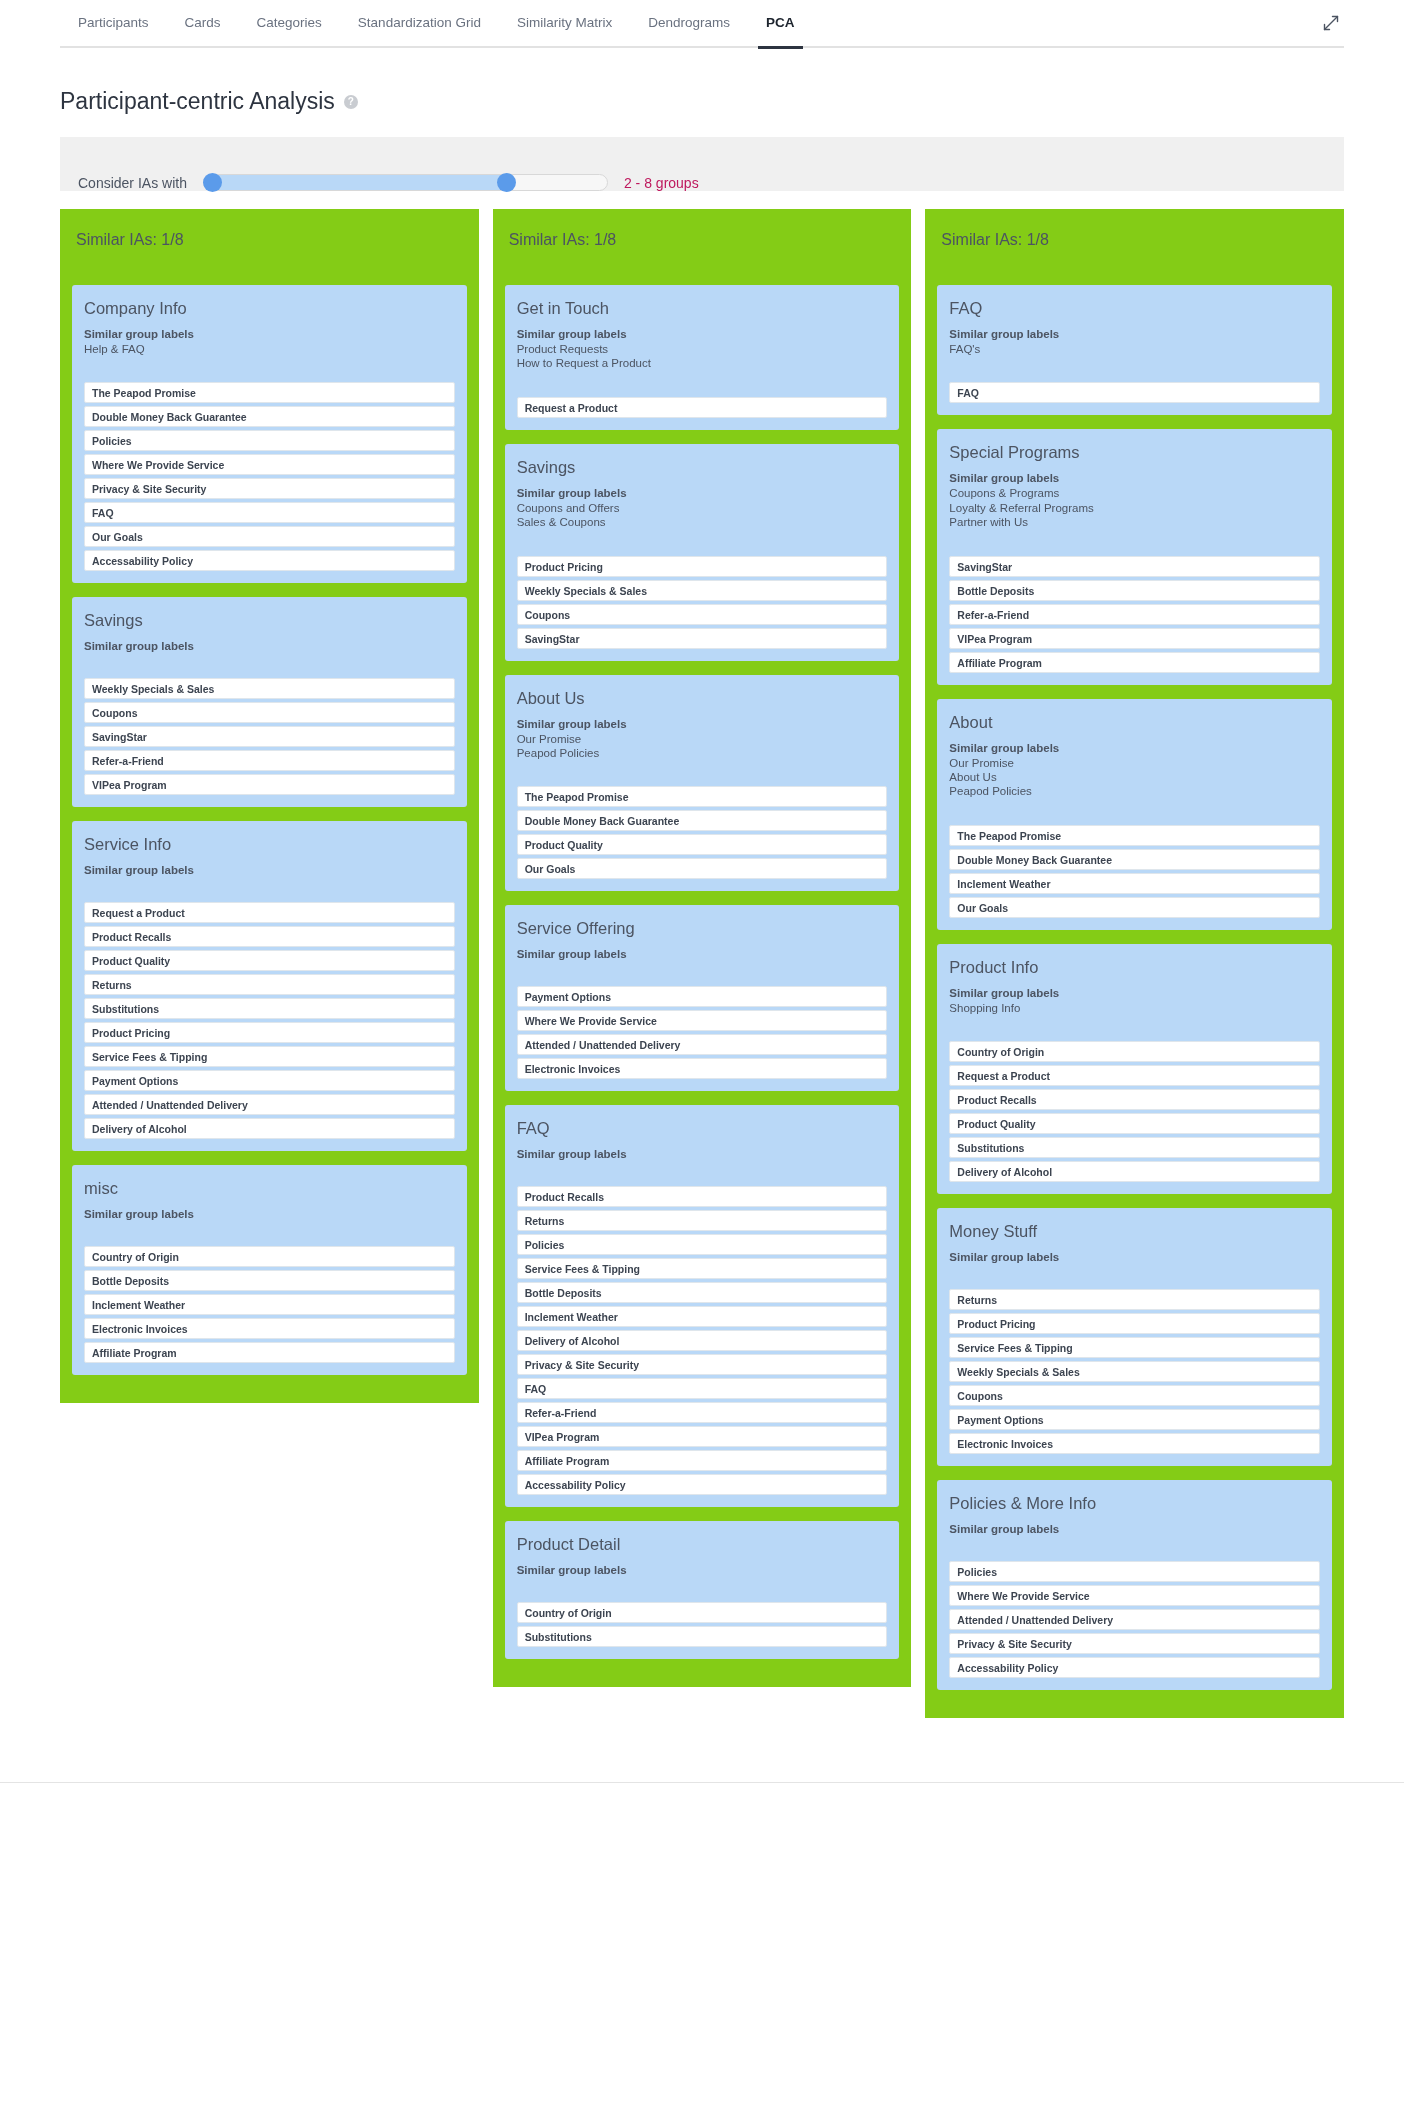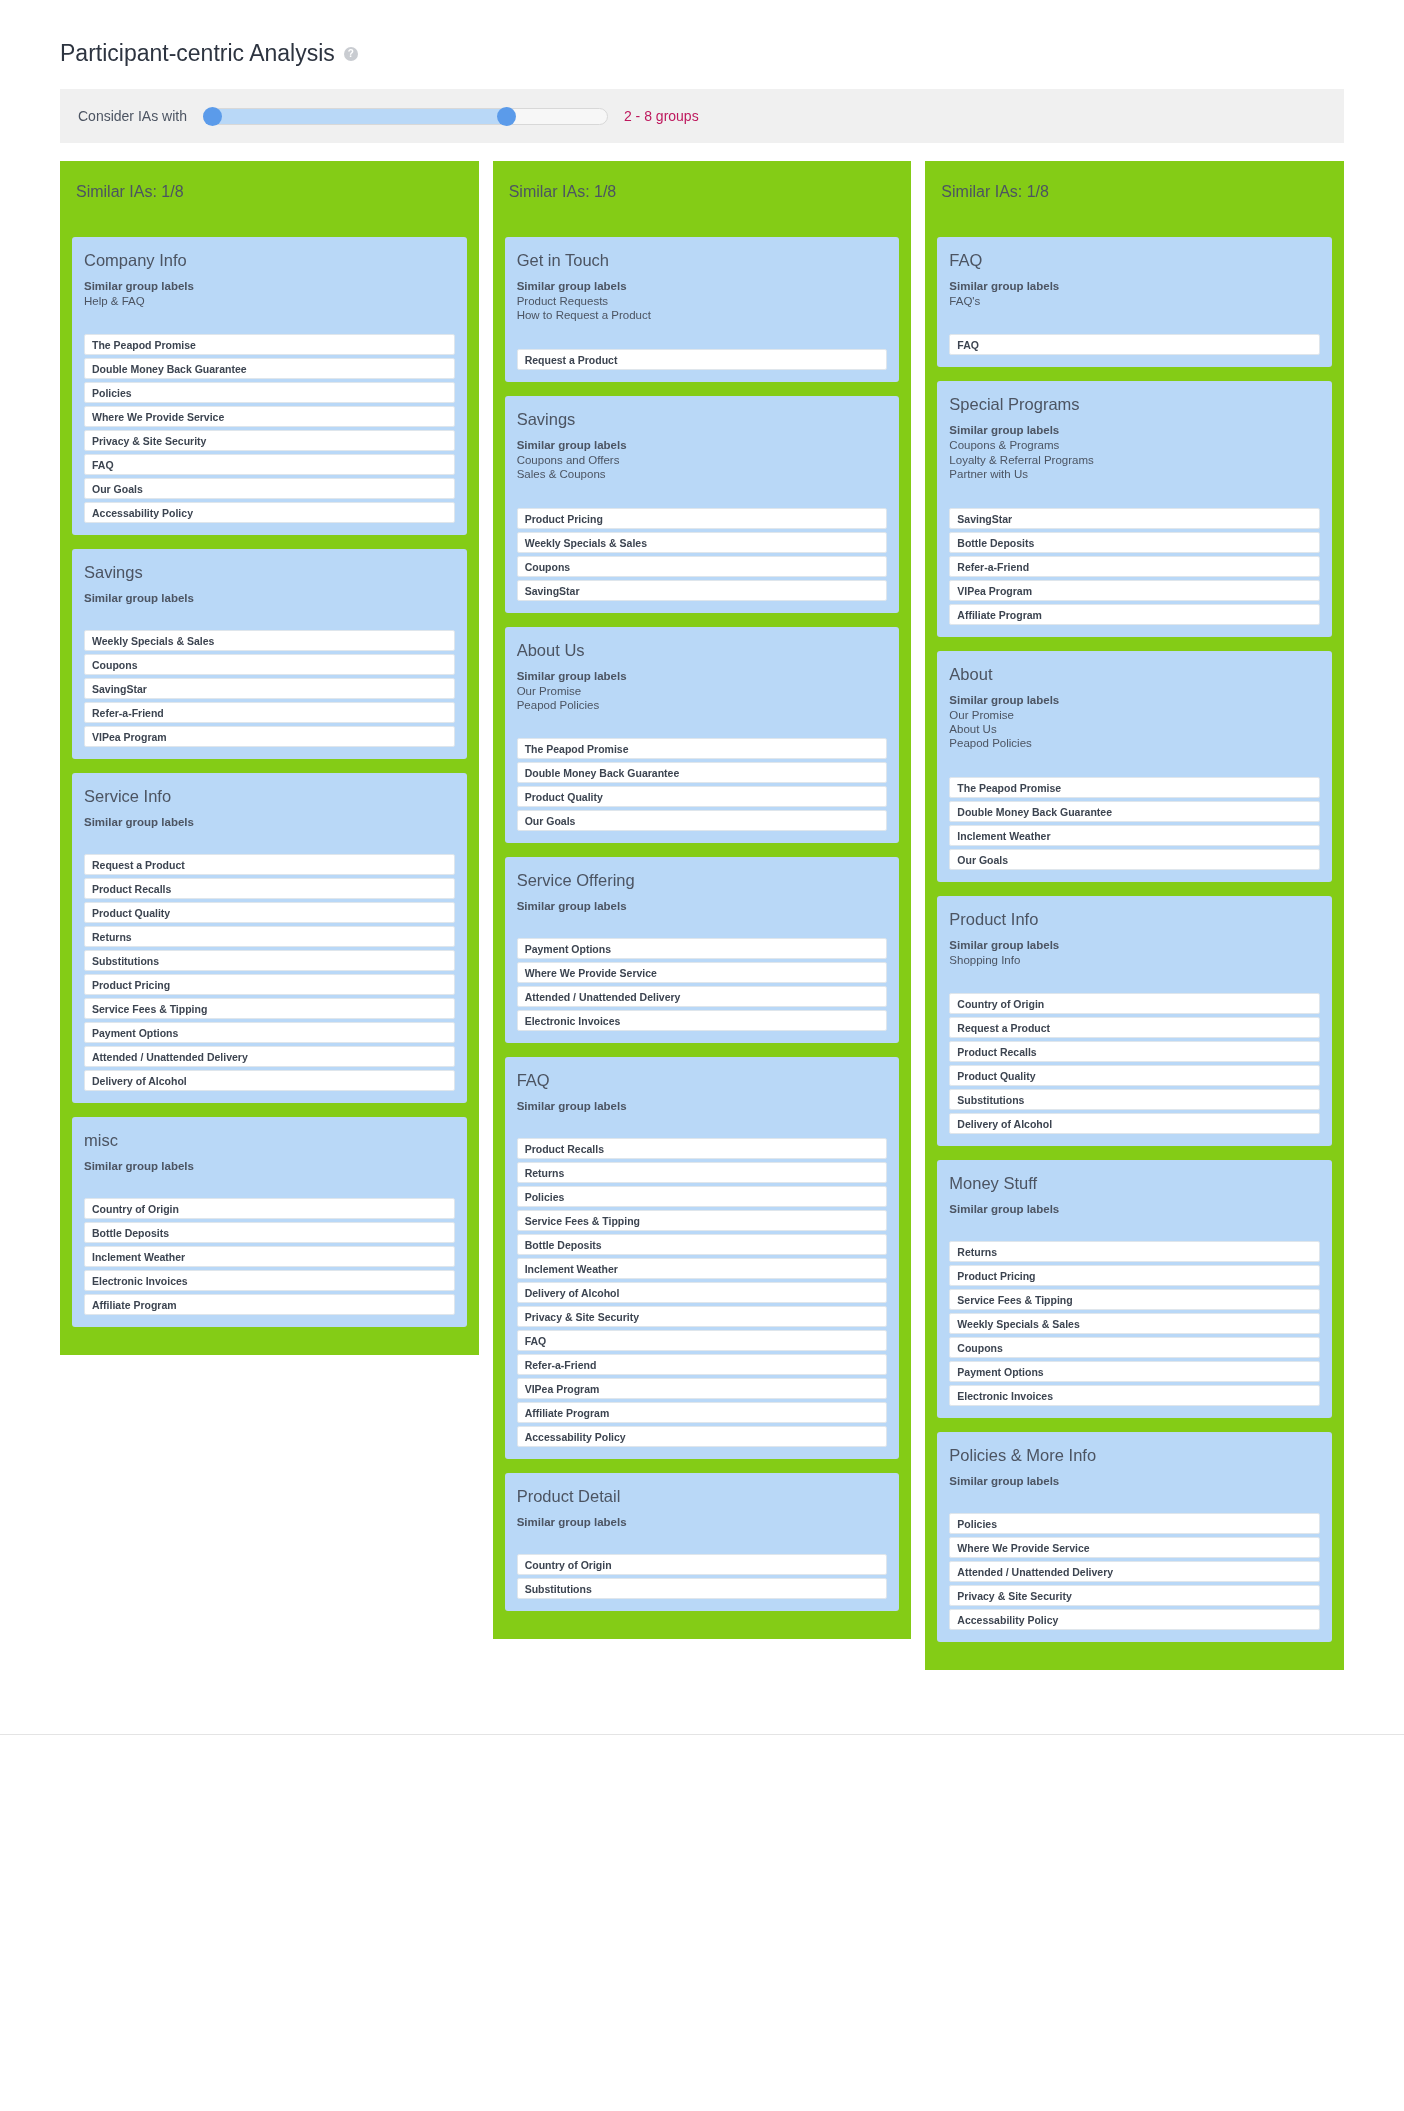--- a/index.html
+++ b/index.html
@@ -122,21 +122,21 @@
     font-size:10px;font-weight:bold;
     display:flex;align-items:center;justify-content:center;
     cursor:pointer;
   }
 
   
   .slider-bar {
     margin:22px 60px 0 60px;
     background:#f0f0f0;
     height:54px;
-    display:flex; align-items:center;
+    display:flex; align-items:flex-end;
     padding:0 18px;
     gap:16px;
   }
   .slider-label { font-size:14px; color:#4c5462; }
   .slider-track-wrap {
     position:relative;
     width:405px; height:18px;
     display:flex; align-items:center;
   }
   .slider-track {
@@ -226,20 +226,36 @@
   .footer-space { height:64px; }
   .bottom-rule { border-top:1px solid #e4e4e4; }
 </style>
 </head>
 <body>
 
 <div class="page">
 
 
 
+  <div class="tabs-secondary">
+    <div class="tab-s">Participants</div>
+    <div class="tab-s">Cards</div>
+    <div class="tab-s">Categories</div>
+    <div class="tab-s">Standardization Grid</div>
+    <div class="tab-s">Similarity Matrix</div>
+    <div class="tab-s">Dendrograms</div>
+    <div class="tab-s active">PCA</div>
+    <div class="expand-icon">
+      <svg width="18" height="18" viewBox="0 0 18 18" aria-hidden="true">
+        <path d="M10.5 2.5 H15.5 V7.5" stroke="#4c5462" stroke-width="1.4" fill="none" stroke-linecap="round" stroke-linejoin="round"></path>
+        <path d="M7.5 15.5 H2.5 V10.5" stroke="#4c5462" stroke-width="1.4" fill="none" stroke-linecap="round" stroke-linejoin="round"></path>
+        <path d="M15.5 2.5 L2.5 15.5" stroke="#4c5462" stroke-width="1.4" fill="none" stroke-linecap="round"></path>
+      </svg>
+    </div>
+  </div>
 
   <div class="section-title-wrap">
     <span class="section-title">Participant-centric Analysis</span>
     <span class="help-dot">?</span>
   </div>
 
   <div class="slider-bar">
     <span class="slider-label">Consider IAs with</span>
     <span class="slider-track-wrap">
       <span class="slider-track"></span>

